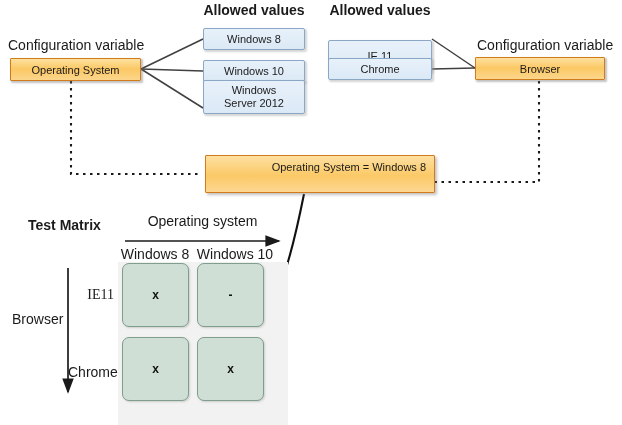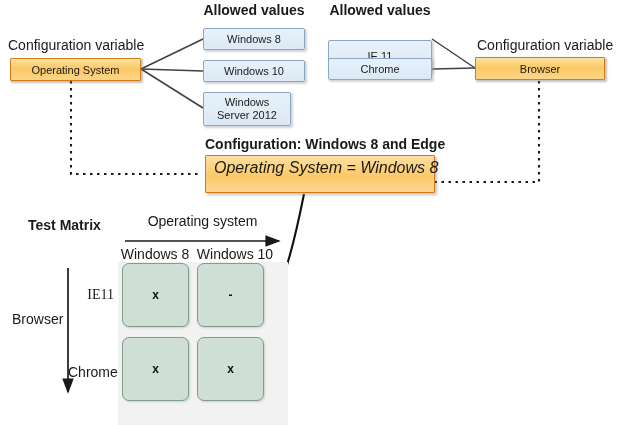--- a/index.html
+++ b/index.html
@@ -62,26 +62,25 @@
   .box-config {
     box-sizing: border-box;
     border: 1.6px solid #d07c1a;
     background: linear-gradient(to bottom, #fdd98c 0%, #fcc košt 0%, #fcd286 100%);
     background: linear-gradient(to bottom, #fde0a2 0%, #fbc966 55%, #fdd692 100%);
     border-radius: 1px;
     box-shadow: 2px 2px 3px rgba(120,120,120,0.45);
     padding: 4px 8px 5px 8px;
   }
   .cfg-line {
-    font-size: 16px;
+    font-size: 11px;
     color: #1a1a1a;
     line-height: 15px;
     text-align: right;
     white-space: nowrap;
-    font-style: italic;
   }
   .cfg-line.second { padding-right: 22px; }
 
   
   .matrix-bg { background: #f2f2f2; }
   .cell {
     box-sizing: border-box;
     border: 1.3px solid #7f9e8b;
     background: #cfdfd5;
     border-radius: 7px;
@@ -164,34 +163,33 @@
   </div>
 
   <div class="abs box-blue" style="left:203px; top:28px; width:102px; height:22px;">
     <span>Windows 8</span>
   </div>
 
   <div class="abs box-blue" style="left:203px; top:60px; width:102px; height:22px;">
     <span>Windows 10</span>
   </div>
 
-  <div class="abs box-blue" style="left:203px; top:92px; width:88px; height:34px;">
+  <div class="abs box-blue" style="left:203px; top:80px; width:102px; height:34px;">
     <span style="white-space:pre-line;">Windows
 Server 2012</span>
   </div>
 
   <div class="abs box-blue" style="left:328px; top:28px; width:104px; height:32px;margin-top:12px;">
     <span>IE 11</span>
   </div>
 
   <div class="abs box-blue" style="left:328px; top:58px; width:104px; height:22px;">
     <span>Chrome</span>
   </div>
 
-  <div class="abs lbl lbl-bold" style="left:205px; top:138px; width:230px; text-align:center;">Configuration: Windows 8 and Edge</div>
 
   <div class="abs box-config" style="left:205px; top:155px; width:230px; height:38px;">
     <div class="cfg-line">Operating System = Windows 8</div>
   </div>
 
   <div class="abs lbl lbl-bold" style="left:28px; top:219px;text-align:right;">Test Matrix</div>
 
   <div class="abs lbl" style="left:125px; top:215px; width:155px; text-align:center;">Operating system</div>
 
   <div class="abs lbl" style="left:12px; top:313px;">Browser</div>

